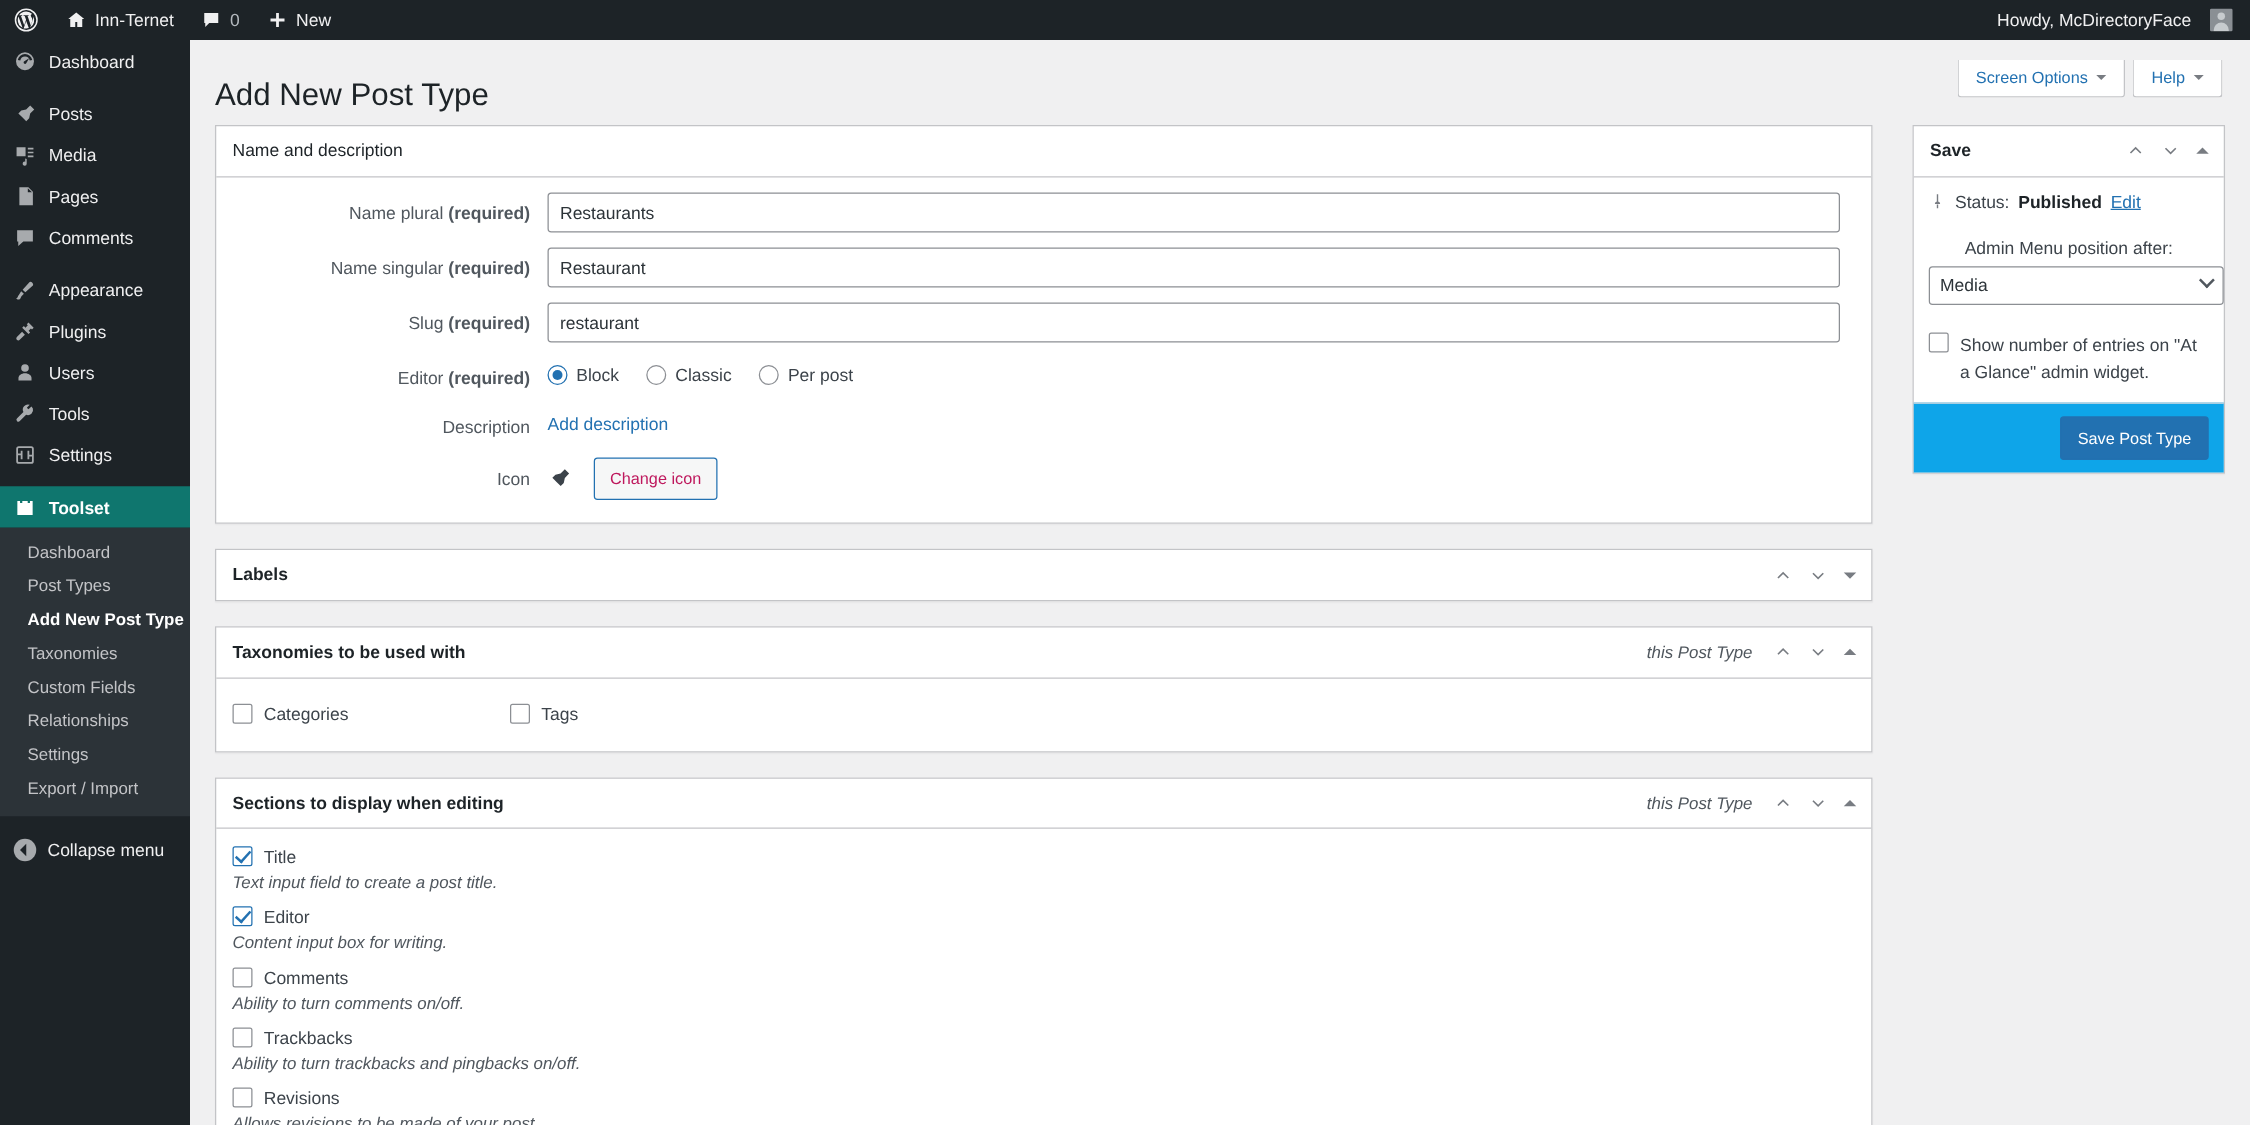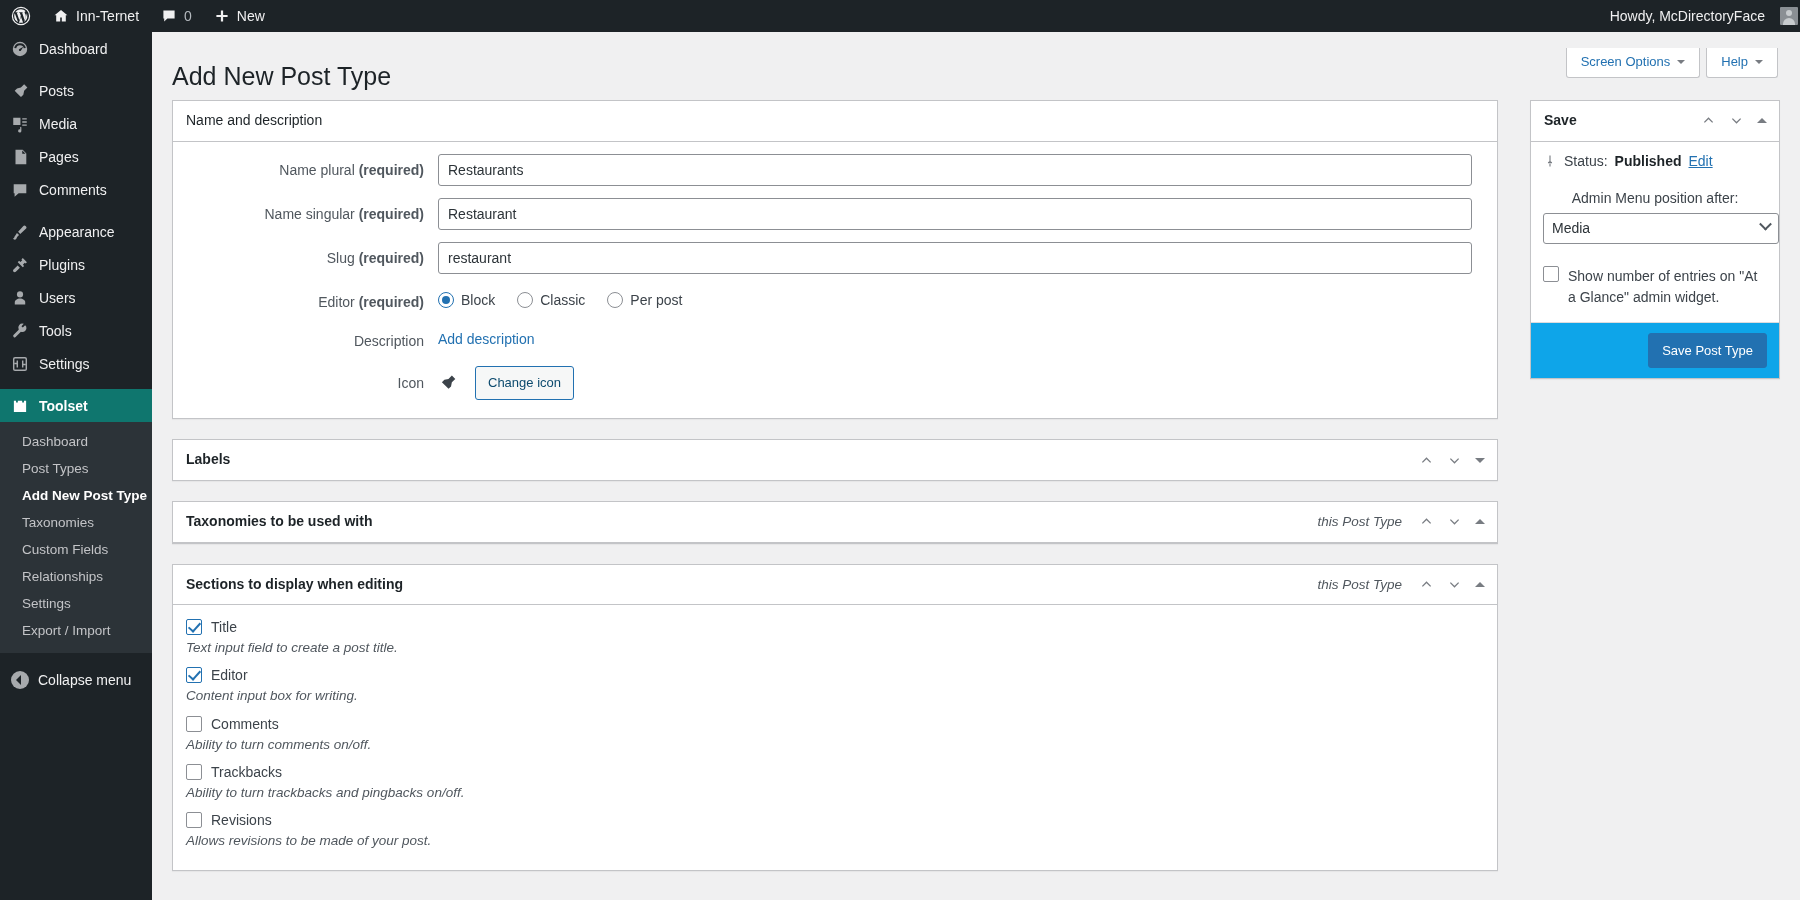--- a/index.html
+++ b/index.html
@@ -186,21 +186,21 @@
   .rad.on::after {
     content: ""; position: absolute; left: 3px; top: 3px;
     width: 8px; height: 8px; border-radius: 50%; background: #2271b1;
   }
   .rad-lbl { font-size: 14px; color: #3c434a; }
   .linklike { color: #2271b1; text-decoration: none; font-size: 14px; cursor: pointer; padding-top: 6px; display: inline-block; text-align: right; }
   .icon-row { display: flex; align-items: center; gap: 18px; padding-top: 2px; }
   .pin-ico { color: #3c434a; display: flex; align-items: center; }
   .btn-secondary {
     background: #f6f7f7; border: 1px solid #2271b1; border-radius: 3px;
-    color: #0c4a6e; font-size: 13px; padding: 6px 12px;
+    color: #be185d; font-size: 13px; padding: 6px 12px;
     cursor: pointer; font-family: "Liberation Sans", sans-serif;
     line-height: 1.6;
   }
 
   
   .cbx {
     width: 16px; height: 16px; flex: none;
     border: 1px solid #8c8f94; border-radius: 2px; background: #fff;
     position: relative;
   }
@@ -282,21 +282,21 @@
   </div>
   <div class="ab-item">
     <span style="display:flex;align-items:center;">
       <svg width="16" height="16" viewBox="0 0 20 20" fill="#f0f0f1">
           <path d="M8.6 3h2.8v5.6H17v2.8h-5.6V17H8.6v-5.6H3V8.6h5.6z"></path>
         </svg>
     </span>
     <span>New</span>
   </div>
   <div class="ab-right">
-    <div class="ab-item" style="padding-right:2px;">
+    <div class="ab-item" style="padding-right:14px;">
       <span>Howdy, McDirectoryFace</span>
       <span class="ab-avatar"></span>
     </div>
   </div>
 </div>
 
 <div id="adminmenu">
 
   <div class="menu-item">
     <span class="mi-ico">
@@ -544,20 +544,32 @@
           <span class="pb-ico">
             <svg width="15" height="15" viewBox="0 0 20 20" fill="none" stroke="currentColor" stroke-width="1.7">
                 <path d="M4.5 7.5 10 13l5.5-5.5"></path>
               </svg>
           </span>
           <span class="pb-ico">
               <span class="tri up"></span>
             </span>
         </div>
       </div>
+      <div class="pb-body" style="padding:14px 13px 18px 0;">
+        <div class="tax-row">
+          <label class="tax-item">
+            <span class="cbx"></span>
+            <span class="tax-lbl">Categories</span>
+          </label>
+          <label class="tax-item">
+            <span class="cbx"></span>
+            <span class="tax-lbl">Tags</span>
+          </label>
+        </div>
+      </div>
     </div>
 
     <div class="postbox">
       <div class="pb-header">
         <div class="pb-title">Sections to display when editing</div>
         <div class="pb-actions">
           <span class="pb-scope">this Post Type</span>
           <span class="pb-ico">
             <svg width="15" height="15" viewBox="0 0 20 20" fill="none" stroke="currentColor" stroke-width="1.7">
                 <path d="M4.5 12.5 10 7l5.5 5.5"></path>

